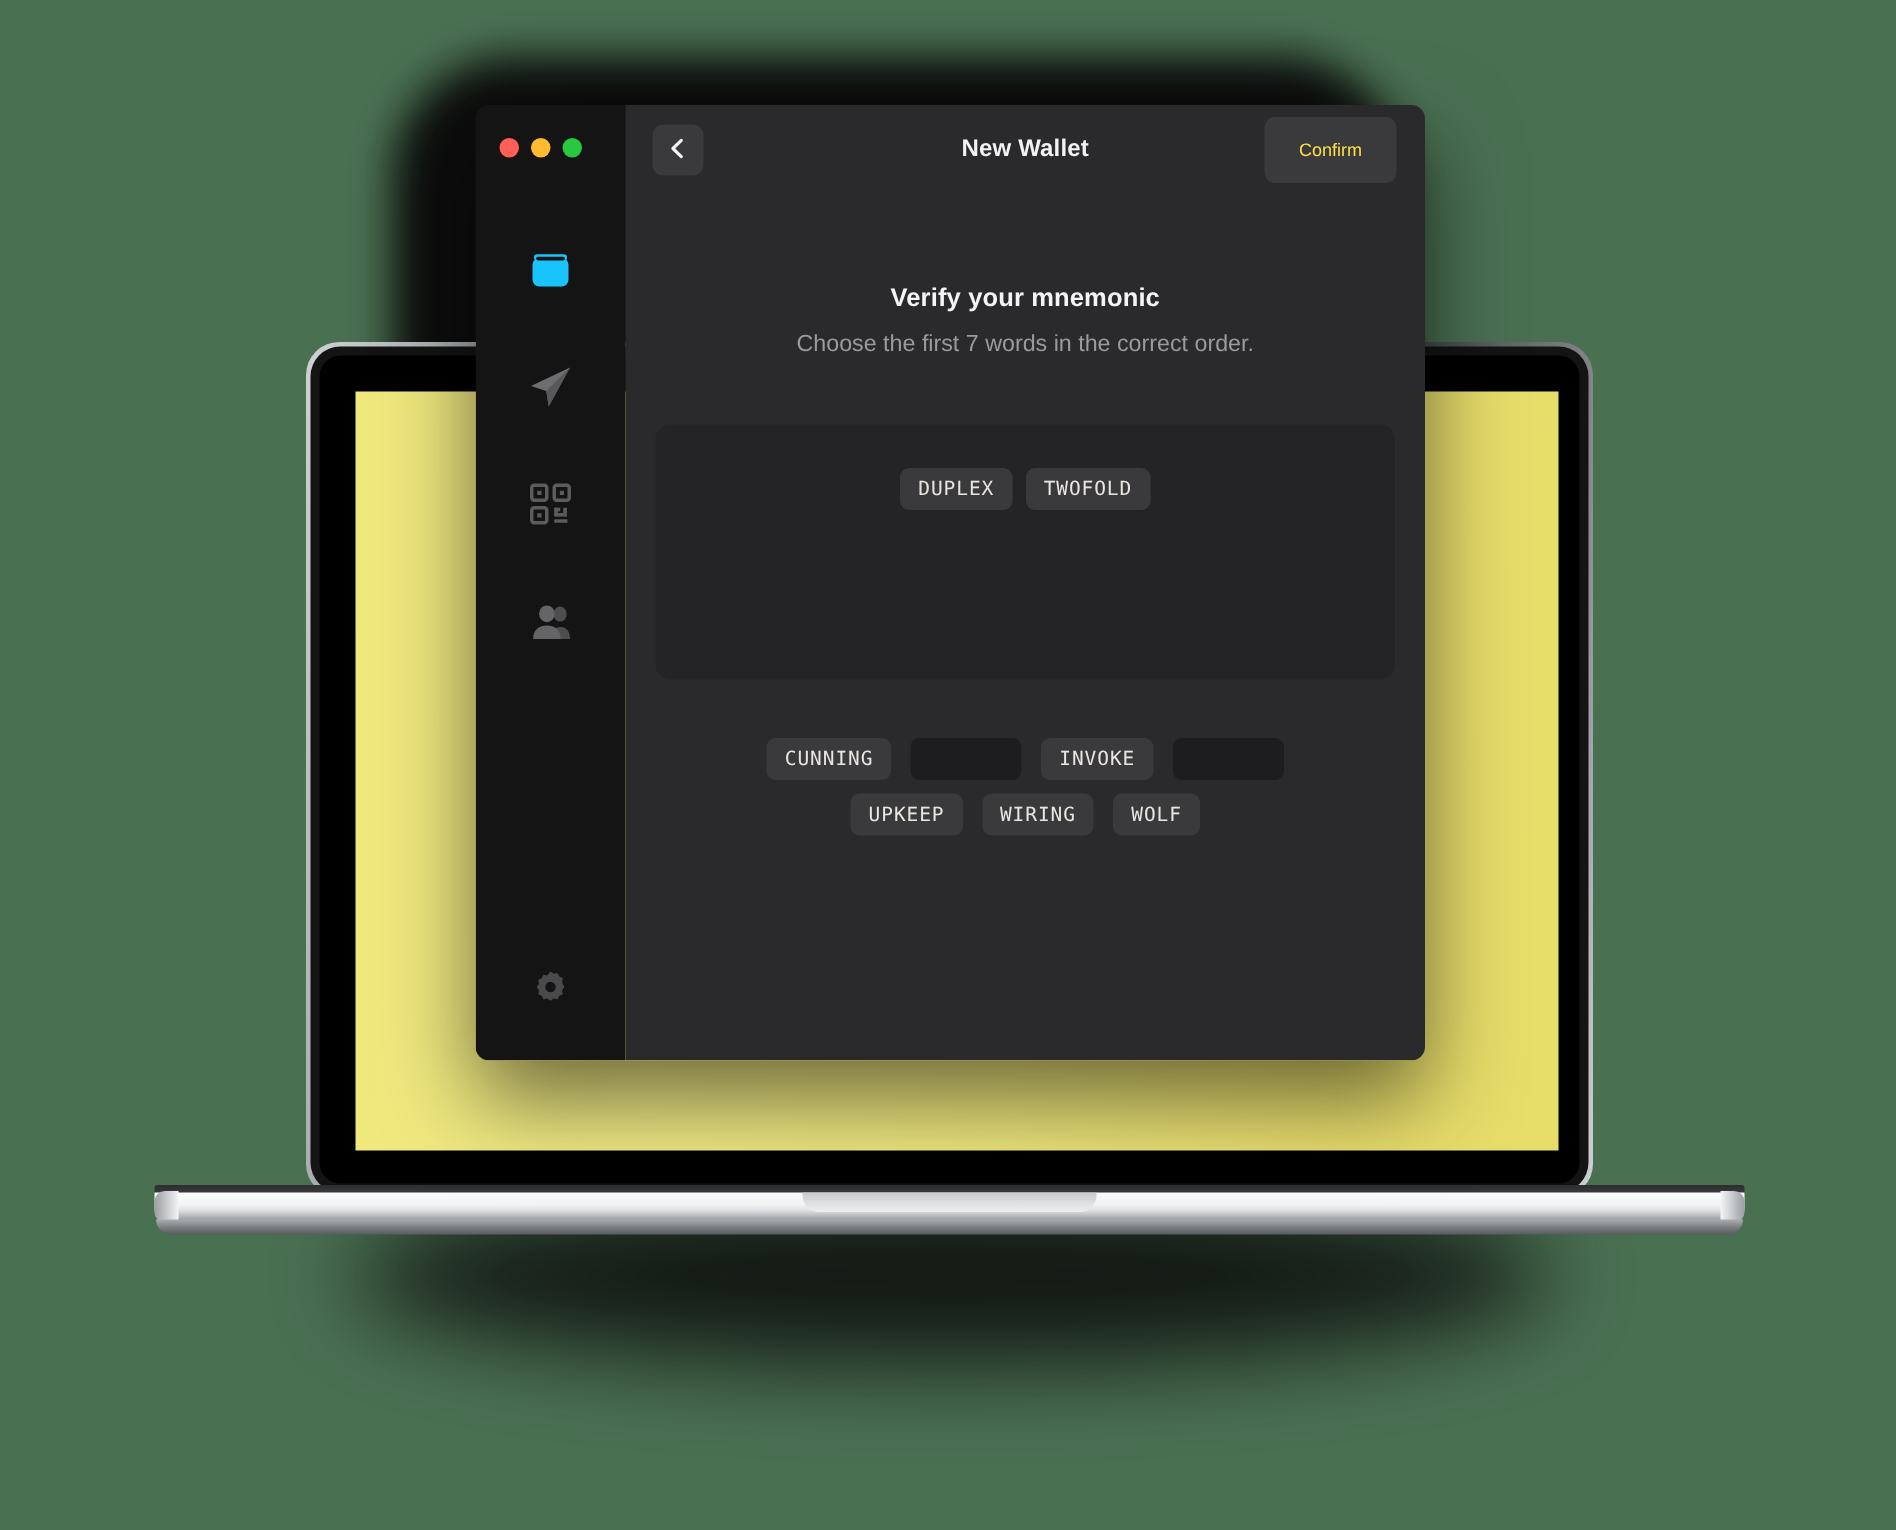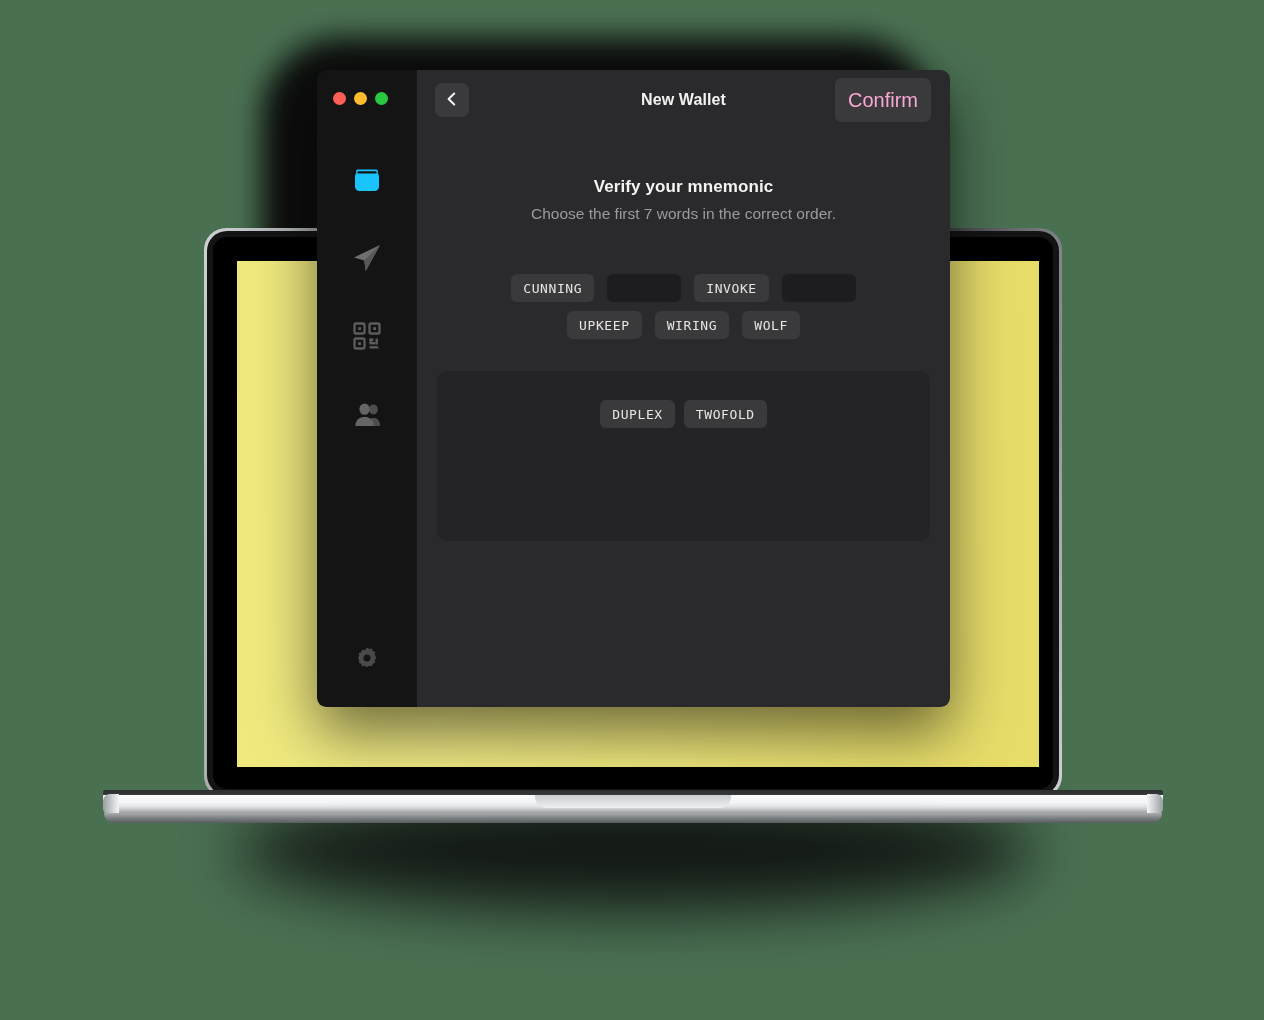--- a/index.html
+++ b/index.html
@@ -250,37 +250,37 @@
     letter-spacing: 0.1px;
     pointer-events: none;
   }
   #confirm-button {
     margin-left: auto;
     min-width: 88px;
     height: 44px;
     border-radius: 7px;
     background: #3a3a3c;
     border: none;
-    color: #f9a8d4;
-    font-size: 20px;
+    color: #fde047;
+    font-size: 12px;
     font-family: "Liberation Sans", sans-serif;
     cursor: default;
     padding: 0 13px;
   }
 
   
   #headings {
     text-align: center;
     margin-top: 47px;
   }
   #verify-heading {
     color: #f4f4f4;
     font-size: 17px;
     font-weight: bold;
-    margin: 0;
+    margin: 12px;
     letter-spacing: 0.1px;
   }
   #verify-subheading {
     color: #9b9b9e;
     font-size: 15.5px;
     margin: 8px 0 12px 0;
     font-weight: normal;
   }
 
   
@@ -454,31 +454,31 @@
         </button>
         <div id="window-title">New Wallet</div>
         <button id="confirm-button">Confirm</button>
       </div>
 
       <div id="headings">
         <h2 id="verify-heading">Verify your mnemonic</h2>
         <p id="verify-subheading">Choose the first 7 words in the correct order.</p>
       </div>
 
+      <div id="selected-panel">
+          <button class="chip">DUPLEX</button>
+          <button class="chip">TWOFOLD</button>
+        </div>
+
       <div id="word-pool">
           <button class="chip">CUNNING</button>
           <div class="chip empty"></div>
           <button class="chip">INVOKE</button>
           <div class="chip empty"></div>
           <button class="chip">UPKEEP</button>
           <button class="chip">WIRING</button>
           <button class="chip">WOLF</button>
         </div>
 
-      <div id="selected-panel">
-          <button class="chip">DUPLEX</button>
-          <button class="chip">TWOFOLD</button>
-        </div>
-
     </div>
 
   </div>
 </div>
 
 </body></html>

